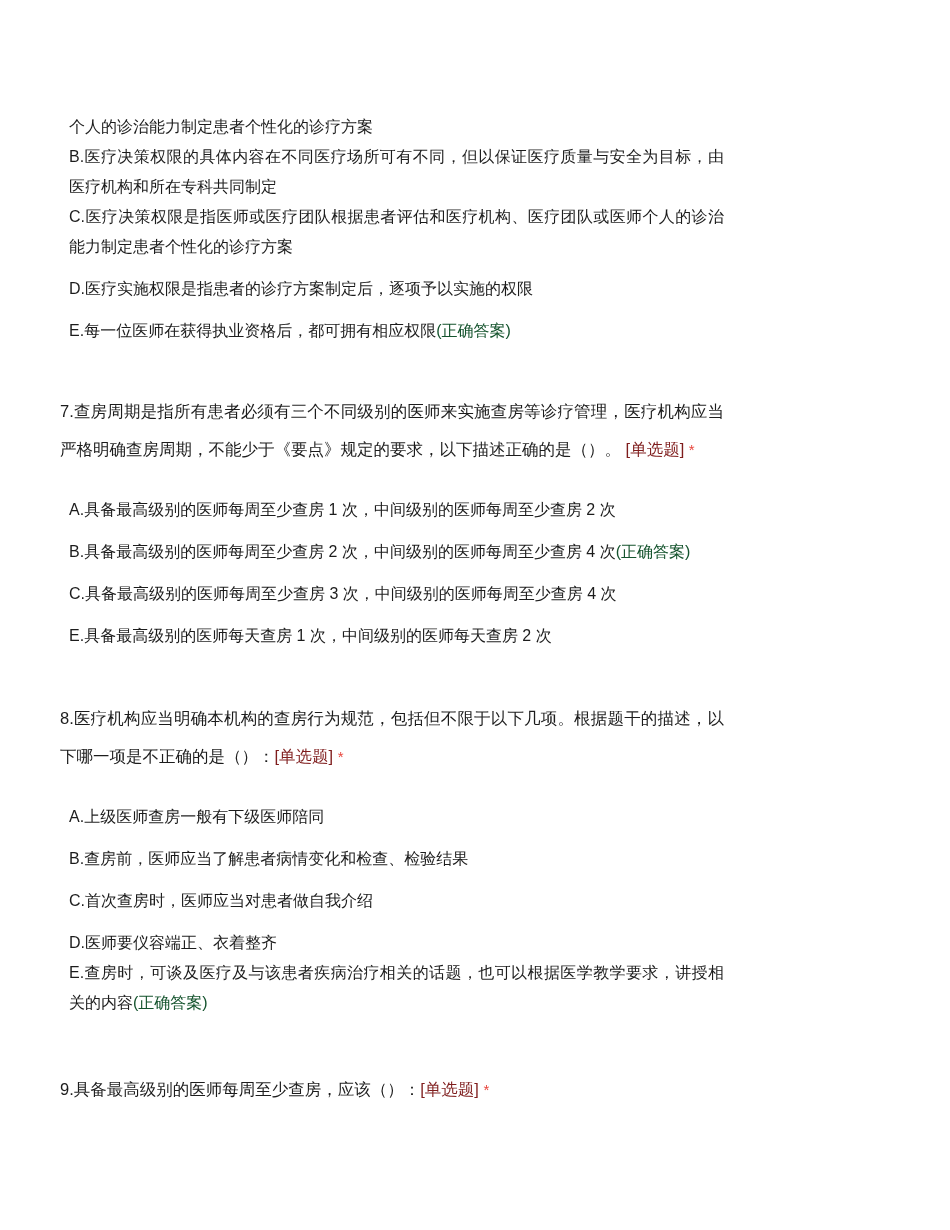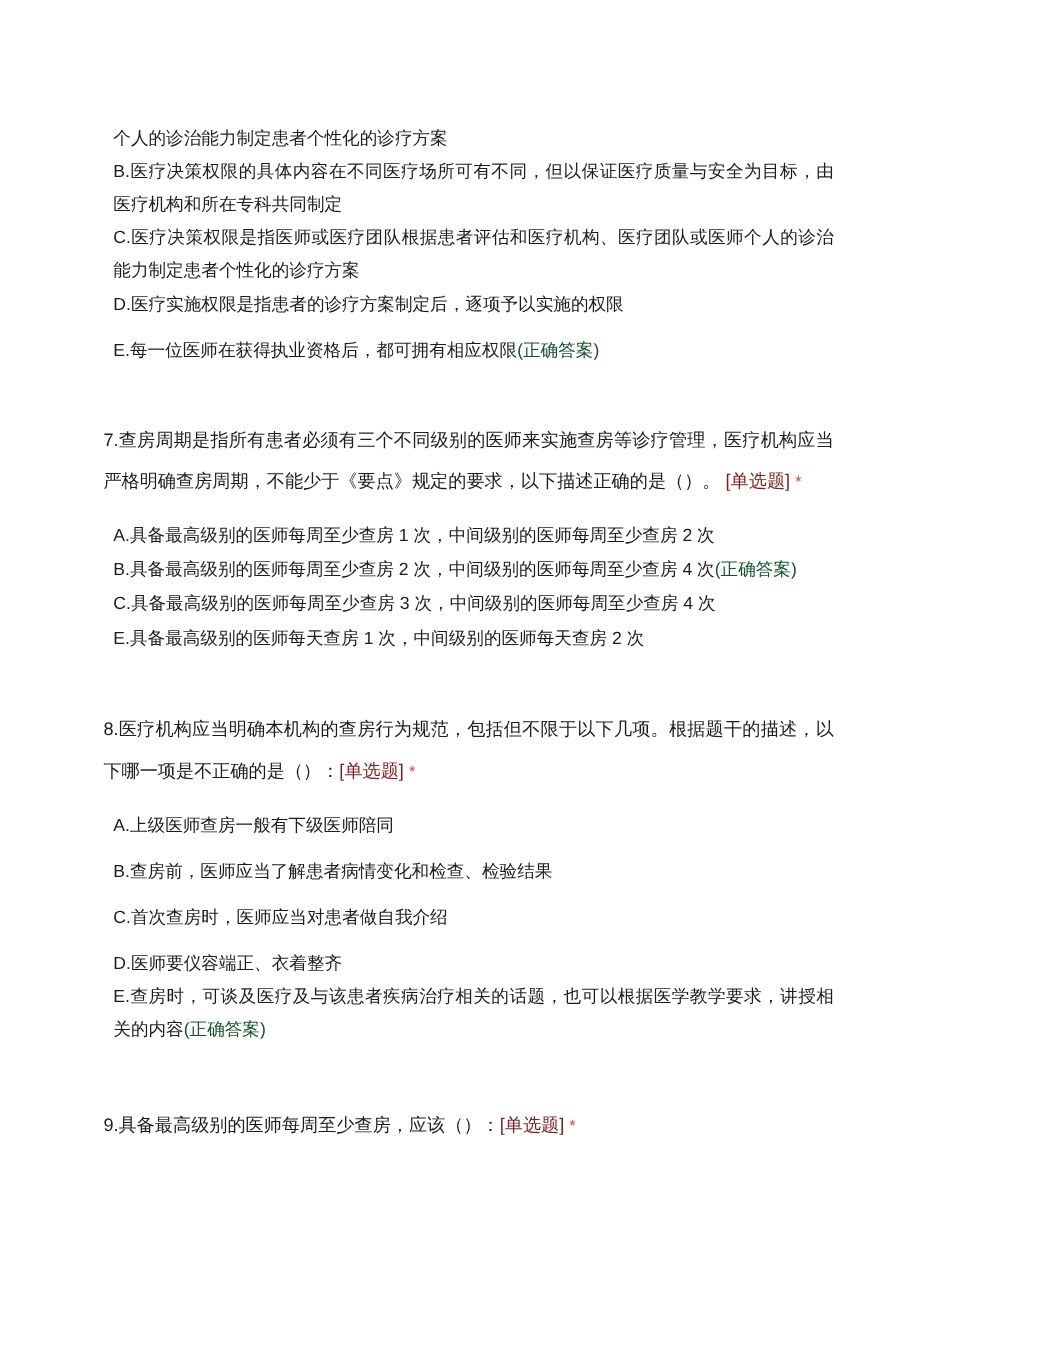--- a/index.html
+++ b/index.html
@@ -13,21 +13,21 @@
     font-family: "Liberation Sans", "DejaVu Sans", sans-serif;
     color: #1a1a1a;
     -webkit-font-smoothing: antialiased;
   }
   .page {
     position: relative;
     width: 950px;
     height: 1230px;
     background: #ffffff;
     box-sizing: border-box;
-    padding: 112px 145px 0 98px;
+    padding: 112px 145px 0 64px;
   }
   .doc-body {
     width: 660px;
   }
 
   
   .question {
     font-size: 16.5px;
     line-height: 38px;
     text-align: justify;
@@ -41,21 +41,21 @@
   .option {
     font-size: 16px;
     line-height: 30px;
     margin: 0;
     color: #1c1c1c;
     text-align: justify;
     text-justify: inter-ideograph;
     padding-left: 5px;
   }
   .option.sp {
-    margin-top: 1px;
+    margin-top: 12px;
   }
   .option.sp-lg {
     margin-top: 12px;
   }
 
   .ans {
     color: #14532d;
   }
   .req {
     color: #e8453c;

